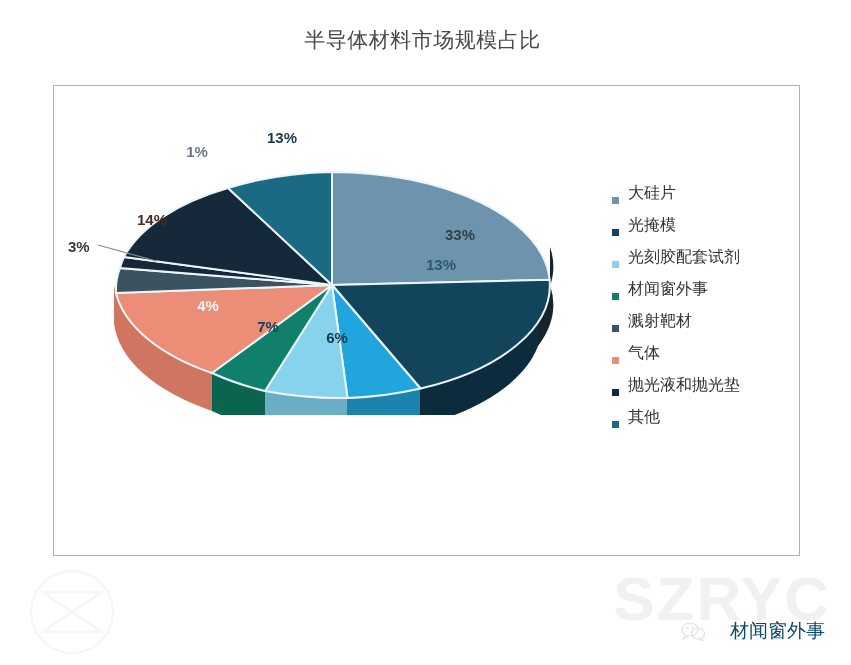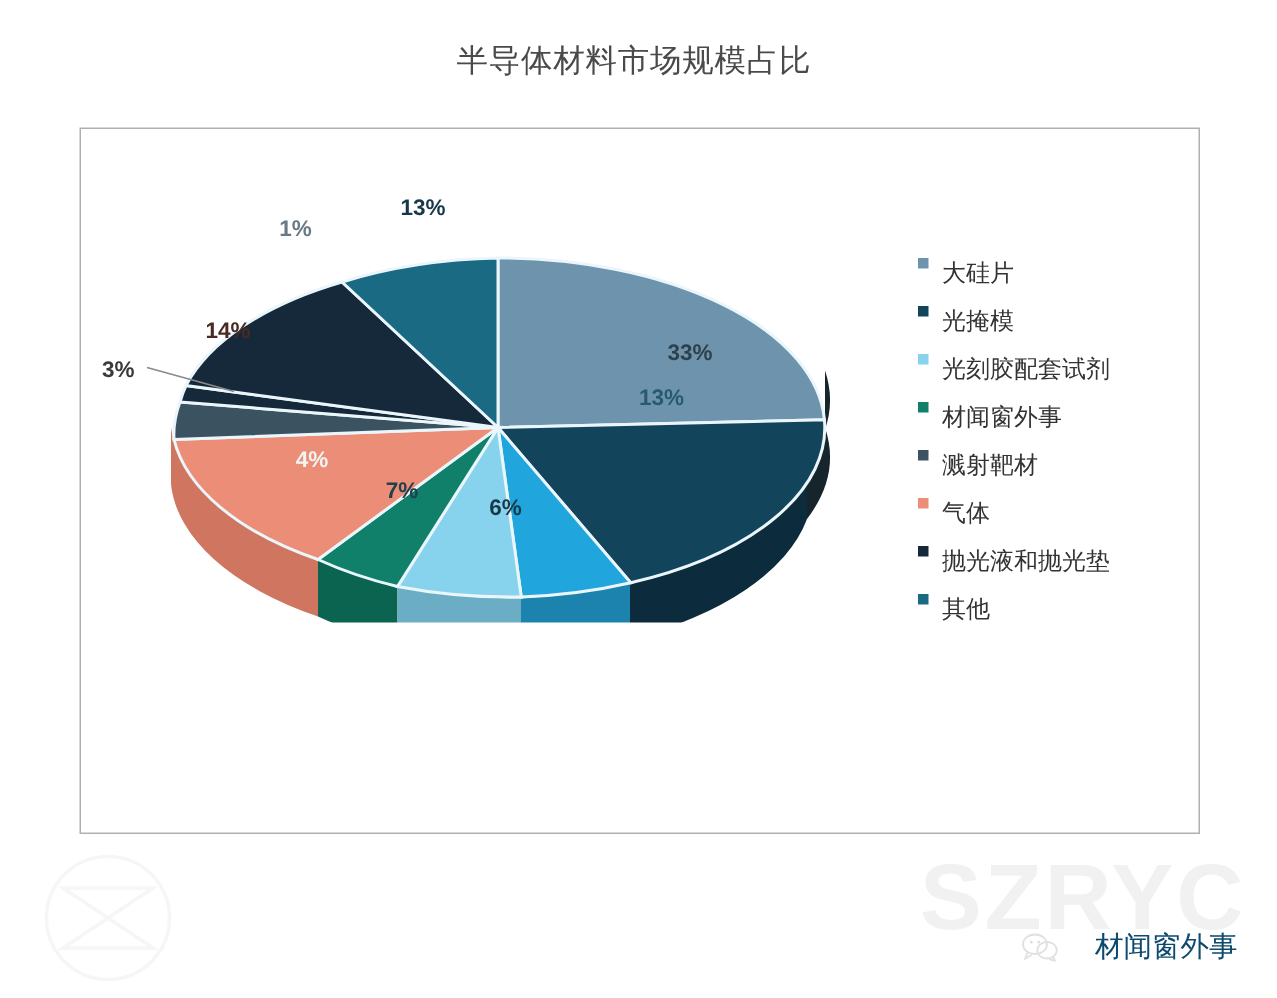--- a/index.html
+++ b/index.html
@@ -64,21 +64,21 @@
 
   
   #legend {
     position: absolute;
     left: 612px;
     top: 172px;
     width: 190px;
   }
   .legend-item {
     display: flex;
-    align-items: flex-start;
+    align-items: flex-end;
     height: 32px;
   }
   .legend-swatch {
     width: 7px;
     height: 7px;
     margin-right: 9px;
     flex: 0 0 auto;
   }
   .legend-label {
     font-size: 16px;

